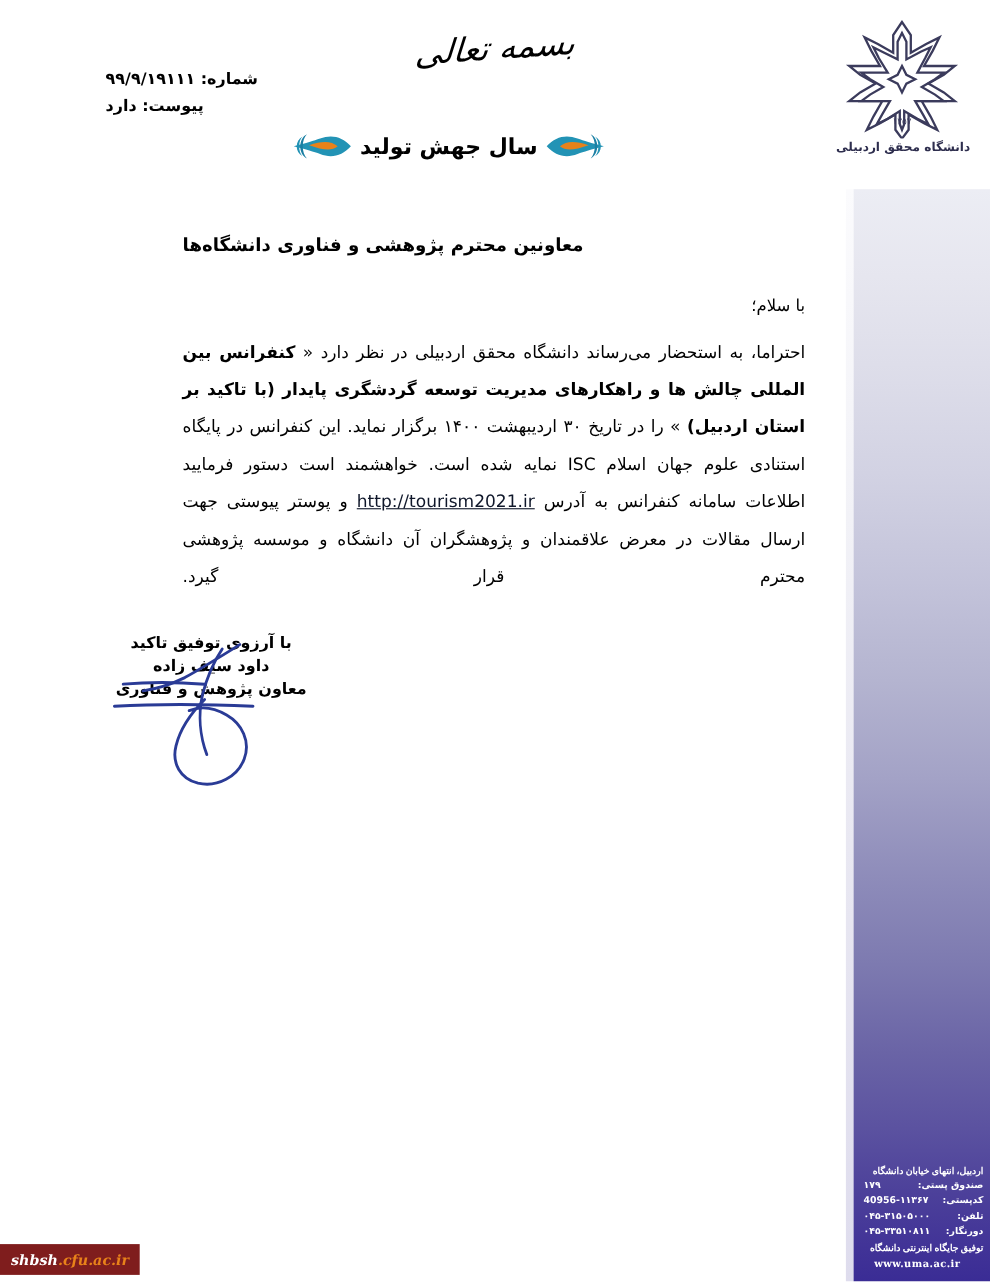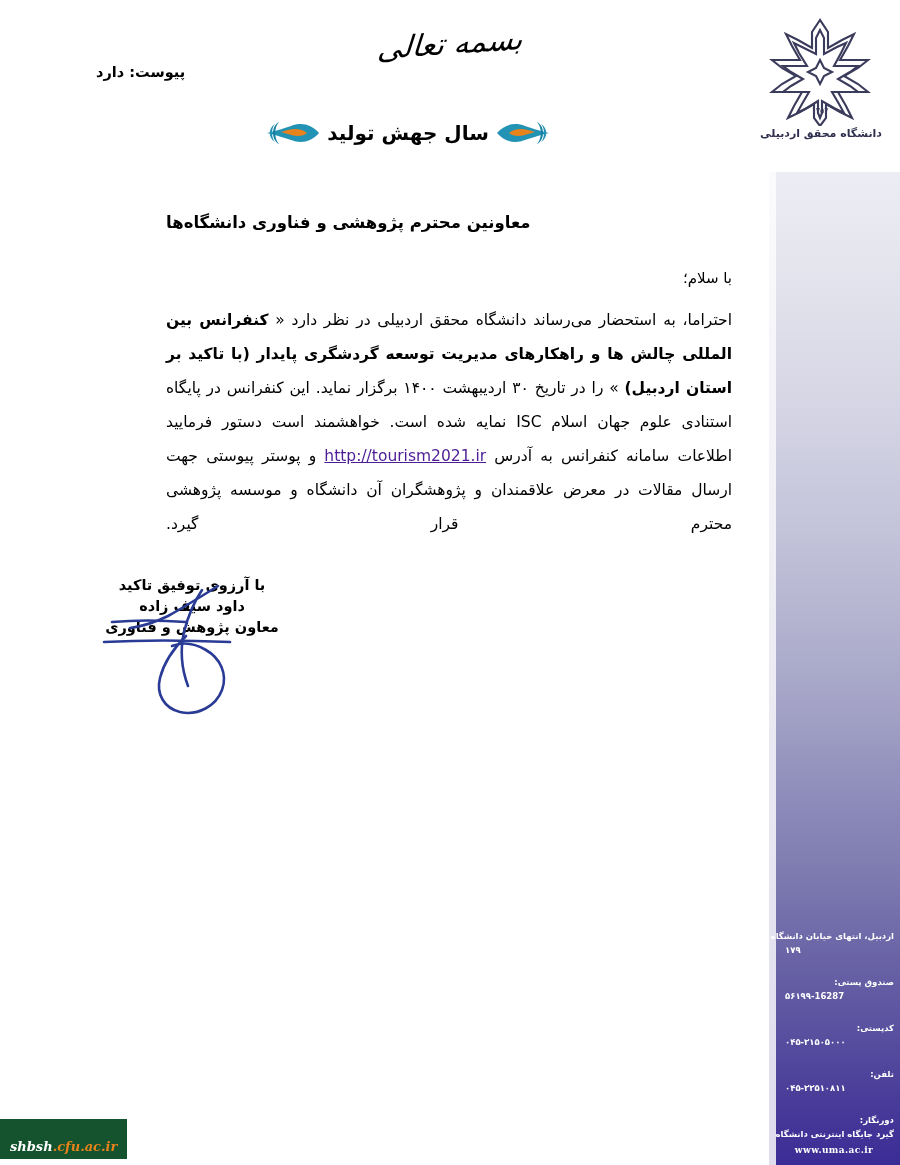--- a/index.html
+++ b/index.html
@@ -163,21 +163,21 @@
     top: 303px;
     right: 168px;
     width: 566px;
     text-align: justify;
     text-align-last: justify;
     font-size: 15.5px;
     line-height: 34px;
   }
   .body-text b { font-weight: bold; }
   .link {
-    color: #4c1d95;
+    color: #0f172a;
     text-decoration: underline;
     direction: ltr;
     unicode-bidi: embed;
     display: inline-block;
   }
 
   
   .sig-block {
     position: absolute;
     top: 575px;
@@ -212,39 +212,39 @@
     text-align: right;
     direction: rtl;
     z-index: 4;
   }
   .fc-row {
     display: flex;
     justify-content: space-between;
     gap: 4px;
     white-space: nowrap;
   }
-  .fc-label { flex: 0 0 auto; margin-top: 32px; }
+  .fc-label { flex: 0 0 auto; }
   .fc-value { flex: 0 0 auto; direction: ltr; unicode-bidi: embed; margin-left: 11px; }
-  .fc-line { display: block; white-space: nowrap; }
+  .fc-line { display: block; white-space: nowrap; font-family: Liberation Serif, serif; }
   .fc-site {
     text-align: center;
     font-family: "DejaVu Serif", "Liberation Serif", serif;
     font-size: 9px;
     letter-spacing: 0.4px;
     padding-top: 2px;
     direction: ltr;
   }
 
   
   .watermark {
     position: absolute;
     left: 0px;
     bottom: 6px;
-    background: #14532d;
-    padding: 20px 10px 5px 10px;
+    background: #7f1d1d;
+    padding: 8px 10px 5px 10px;
     font-family: "DejaVu Serif", "Liberation Serif", serif;
     font-size: 13px;
     font-weight: bold;
     font-style: italic;
     direction: ltr;
     z-index: 6;
   }
   .wm-a { color: #ffffff; }
   .wm-b { color: #e8821a; }
 </style>
@@ -306,20 +306,24 @@
       <path d="M2 15 C10 6, 20 4, 30 8 C36 10, 42 12, 54 15 C42 18, 36 20, 30 22 C20 26, 10 24, 2 15 Z" fill="#2293b5"></path>
       <path d="M14 15 C20 10, 28 10, 40 14 C28 18, 20 20, 14 15 Z" fill="#e8821a"></path>
       <path d="M42 4 C50 8, 50 22, 42 26 C47 21, 47 9, 42 4 Z" fill="#1b7fa3"></path>
       <path d="M46 6 C53 10, 53 20, 46 24 C50 20, 50 10, 46 6 Z" fill="#2293b5"></path>
     </svg>
   </span>
 </div>
 
 <div class="meta-block">
   <div class="meta-row">
+    <span class="meta-label">شماره:</span>
+    <span class="meta-value">۹۹/۹/۱۹۱۱۱</span>
+  </div>
+  <div class="meta-row">
     <span class="meta-label">پیوست:</span>
     <span class="meta-value">دارد</span>
   </div>
 </div>
 
 <div class="addressee">معاونین محترم پژوهشی و فناوری دانشگاه‌ها</div>
 <div class="greeting">با سلام؛</div>
 
 <div class="body-text">
   <span>احتراما، به استحضار می‌رساند دانشگاه محقق اردبیلی در نظر دارد « </span><b>کنفرانس بین المللی چالش ها و راهکارهای مدیریت توسعه گردشگری پایدار (با تاکید بر استان اردبیل)</b><span> » را در تاریخ ۳۰ اردیبهشت ۱۴۰۰ برگزار نماید. این کنفرانس در پایگاه استنادی علوم جهان اسلام ISC نمایه شده است. خواهشمند است دستور فرمایید اطلاعات سامانه کنفرانس به آدرس </span><a class="link" href="#">http://tourism2021.ir</a><span> و پوستر پیوستی جهت ارسال مقالات در معرض علاقمندان و پژوهشگران آن دانشگاه و موسسه پژوهشی محترم قرار گیرد.</span>
@@ -343,29 +347,29 @@
 </svg>
 
 <div class="footer-contact">
   <div class="fc-line">اردبیل، انتهای خیابان دانشگاه</div>
   <div class="fc-row">
     <span class="fc-label">صندوق پستی:</span>
     <span class="fc-value">۱۷۹</span>
   </div>
   <div class="fc-row">
     <span class="fc-label">کدپستی:</span>
-    <span class="fc-value">۵۶۱۹۹-16287</span>
+    <span class="fc-value">40956-۱۱۳۶۷</span>
   </div>
   <div class="fc-row">
     <span class="fc-label">تلفن:</span>
     <span class="fc-value">۰۴۵-۳۱۵۰۵۰۰۰</span>
   </div>
   <div class="fc-row">
     <span class="fc-label">دورنگار:</span>
     <span class="fc-value">۰۴۵-۳۳۵۱۰۸۱۱</span>
   </div>
-  <div class="fc-line">گیرد جایگاه اینترنتی دانشگاه</div>
+  <div class="fc-line">توفیق جایگاه اینترنتی دانشگاه</div>
   <div class="fc-site">www.uma.ac.ir</div>
 </div>
 
 <div class="watermark">
   <span class="wm-a">shbsh</span><span class="wm-b">.cfu.ac.ir</span>
 </div>
 
 </body></html>

